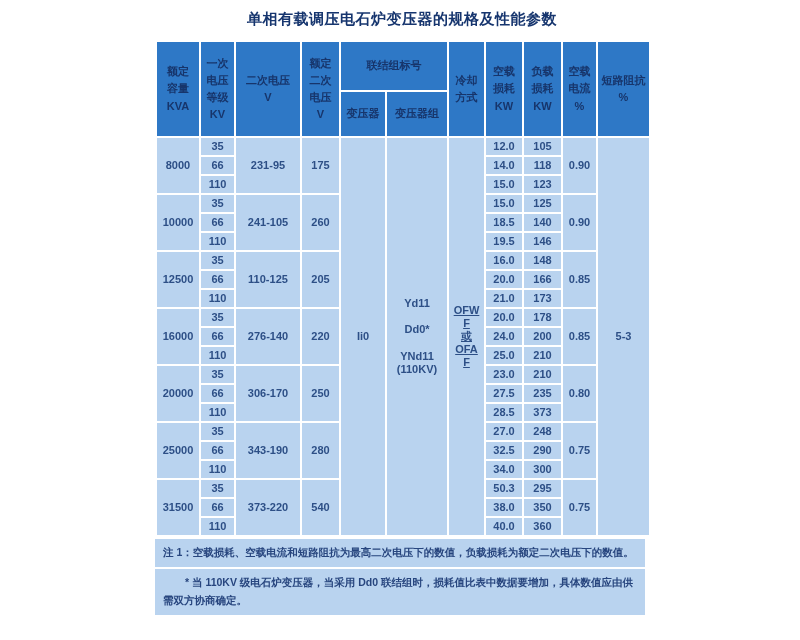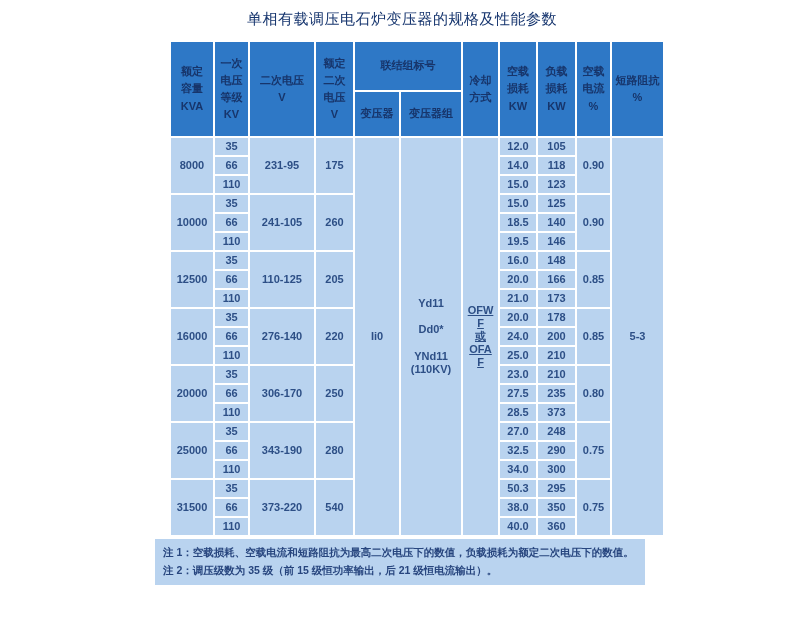--- a/index.html
+++ b/index.html
@@ -4,25 +4,25 @@
 <style>
   html,body { margin:0; padding:0; }
   body {
     width:800px; height:640px; background:#ffffff;
     font-family:"Liberation Sans","DejaVu Sans",sans-serif;
     -webkit-font-smoothing:antialiased;
   }
   .page { position:relative; width:800px; height:640px; overflow:hidden; }
   .content { position:absolute; left:155px; top:6px; width:494px; }
   .title {
-    font-size:15px; font-weight:normal; color:#16356e;
+    font-size:15px; font-weight:bold; color:#16356e;
     text-align:center; margin:4px 0 11px 0; letter-spacing:0.5px;
   }
   table.spec {
-    border-collapse:collapse; table-layout:fixed; width:494px;margin-left:14px;
+    border-collapse:collapse; table-layout:fixed; width:494px;
   }
   table.spec th, table.spec td {
     border:2px solid #ffffff; padding:0; text-align:center; vertical-align:middle;
     overflow:hidden;
   }
   table.spec th {
     background:#2e78c6; color:#17356b; font-size:11px; font-weight:bold;
     line-height:1.55;
   }
   table.spec td {
@@ -251,17 +251,19 @@
         <tr class="data-row">
           <td>110</td>
           <td>40.0</td>
           <td>360</td>
         </tr>
       </tbody>
     </table>
 
     <div class="notes-block">
       <p>注 1：空载损耗、空载电流和短路阻抗为最高二次电压下的数值，负载损耗为额定二次电压下的数值。</p>
-      <p>注 2：调压级数为 35 级（前 15 级恒功率输出，后 21 级恒电流输出）。</p>
+    </div>
+    <div class="notes-block">
+      <p class="indent">* 当 110KV 级电石炉变压器，当采用 Dd0 联结组时，损耗值比表中数据要增加，具体数值应由供需双方协商确定。</p>
     </div>
 
   </div>
 </div>
 
 </body></html>

